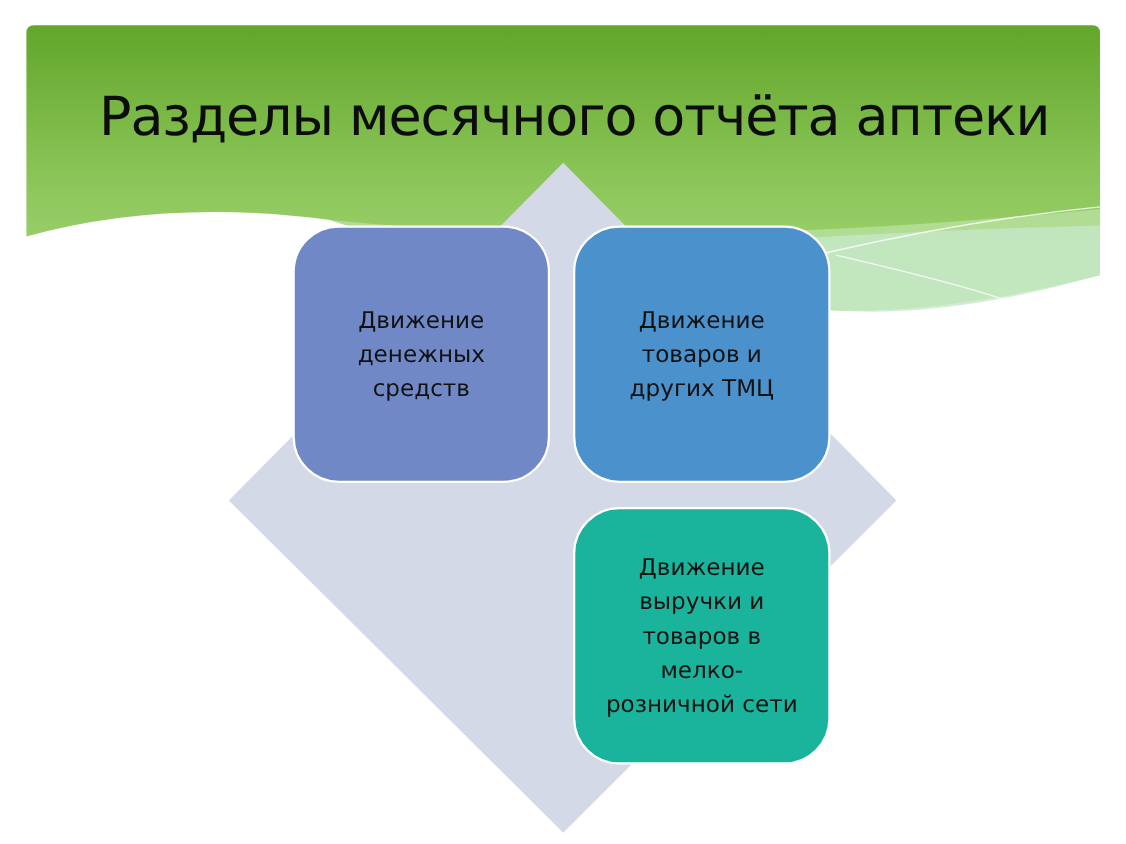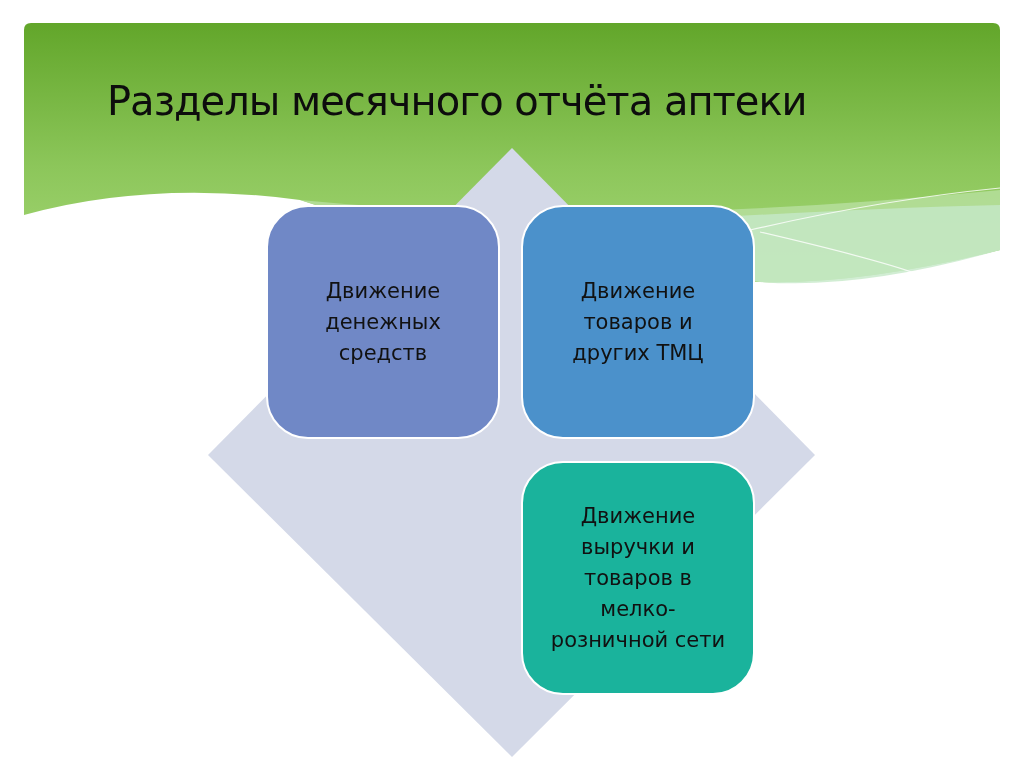--- a/index.html
+++ b/index.html
@@ -4,22 +4,22 @@
   <style>
     html, body { margin: 0; padding: 0; }
     body {
       width: 1024px; height: 767px; background: #ffffff;
       position: relative; overflow: hidden;
       font-family: "DejaVu Sans", "Liberation Sans", sans-serif;
     }
     .slide { position: absolute; left: 0; top: 0; width: 1024px; height: 767px; }
     .header-bg { position: absolute; left: 0; top: 0; width: 1024px; height: 300px; }
     .title {
-      position: absolute; left: 107px; top: 78px; width: 900px;
-      font-family: "DejaVu Sans", sans-serif; font-size: 40px; color: #0d0d0d;
+      position: absolute; left: 90px; top: 78px; width: 900px;
+      font-family: "DejaVu Sans", sans-serif; font-size: 49px; color: #0d0d0d;
       letter-spacing: -1px; white-space: nowrap;
     }
     .diamond { position: absolute; left: 0; top: 0; }
     .box {
       position: absolute; width: 234px; height: 234px;
       border-radius: 42px; border: 2px solid #ffffff; box-sizing: border-box;
       display: flex; align-items: center; justify-content: center; text-align: center;
       font-family: "DejaVu Sans", sans-serif; font-size: 21px; line-height: 31px; color: #111;
       padding: 12px 12px;
     }

